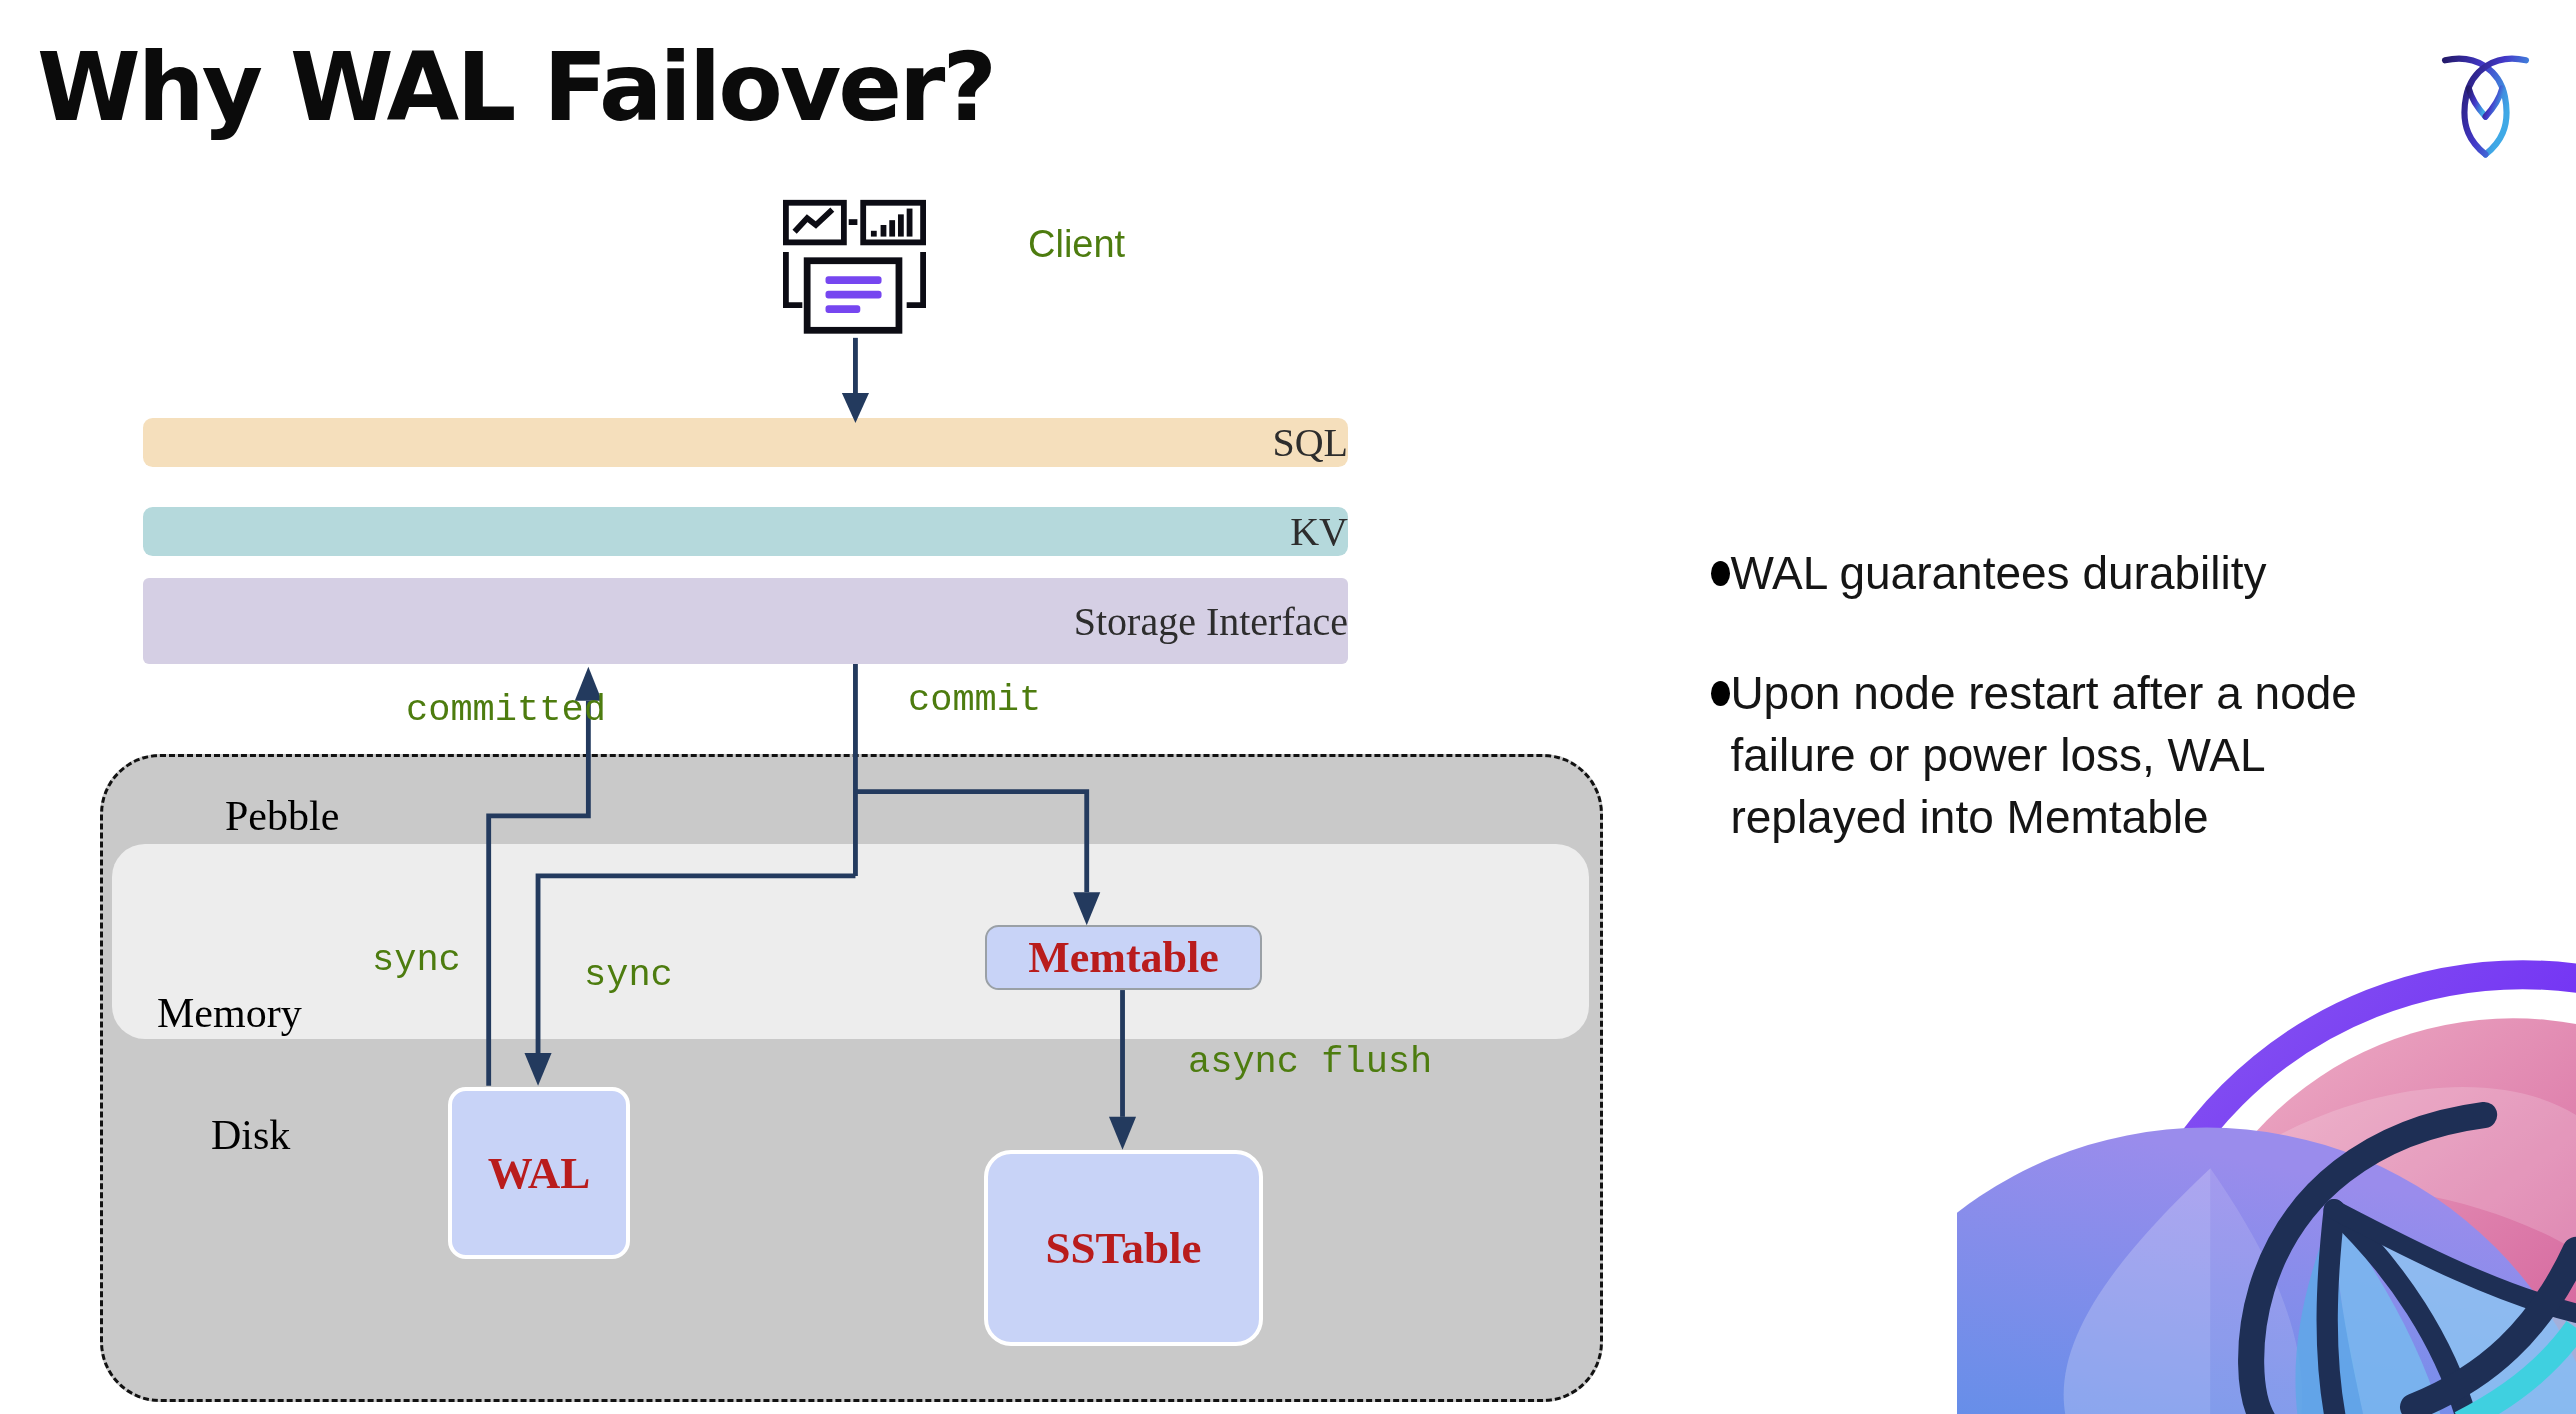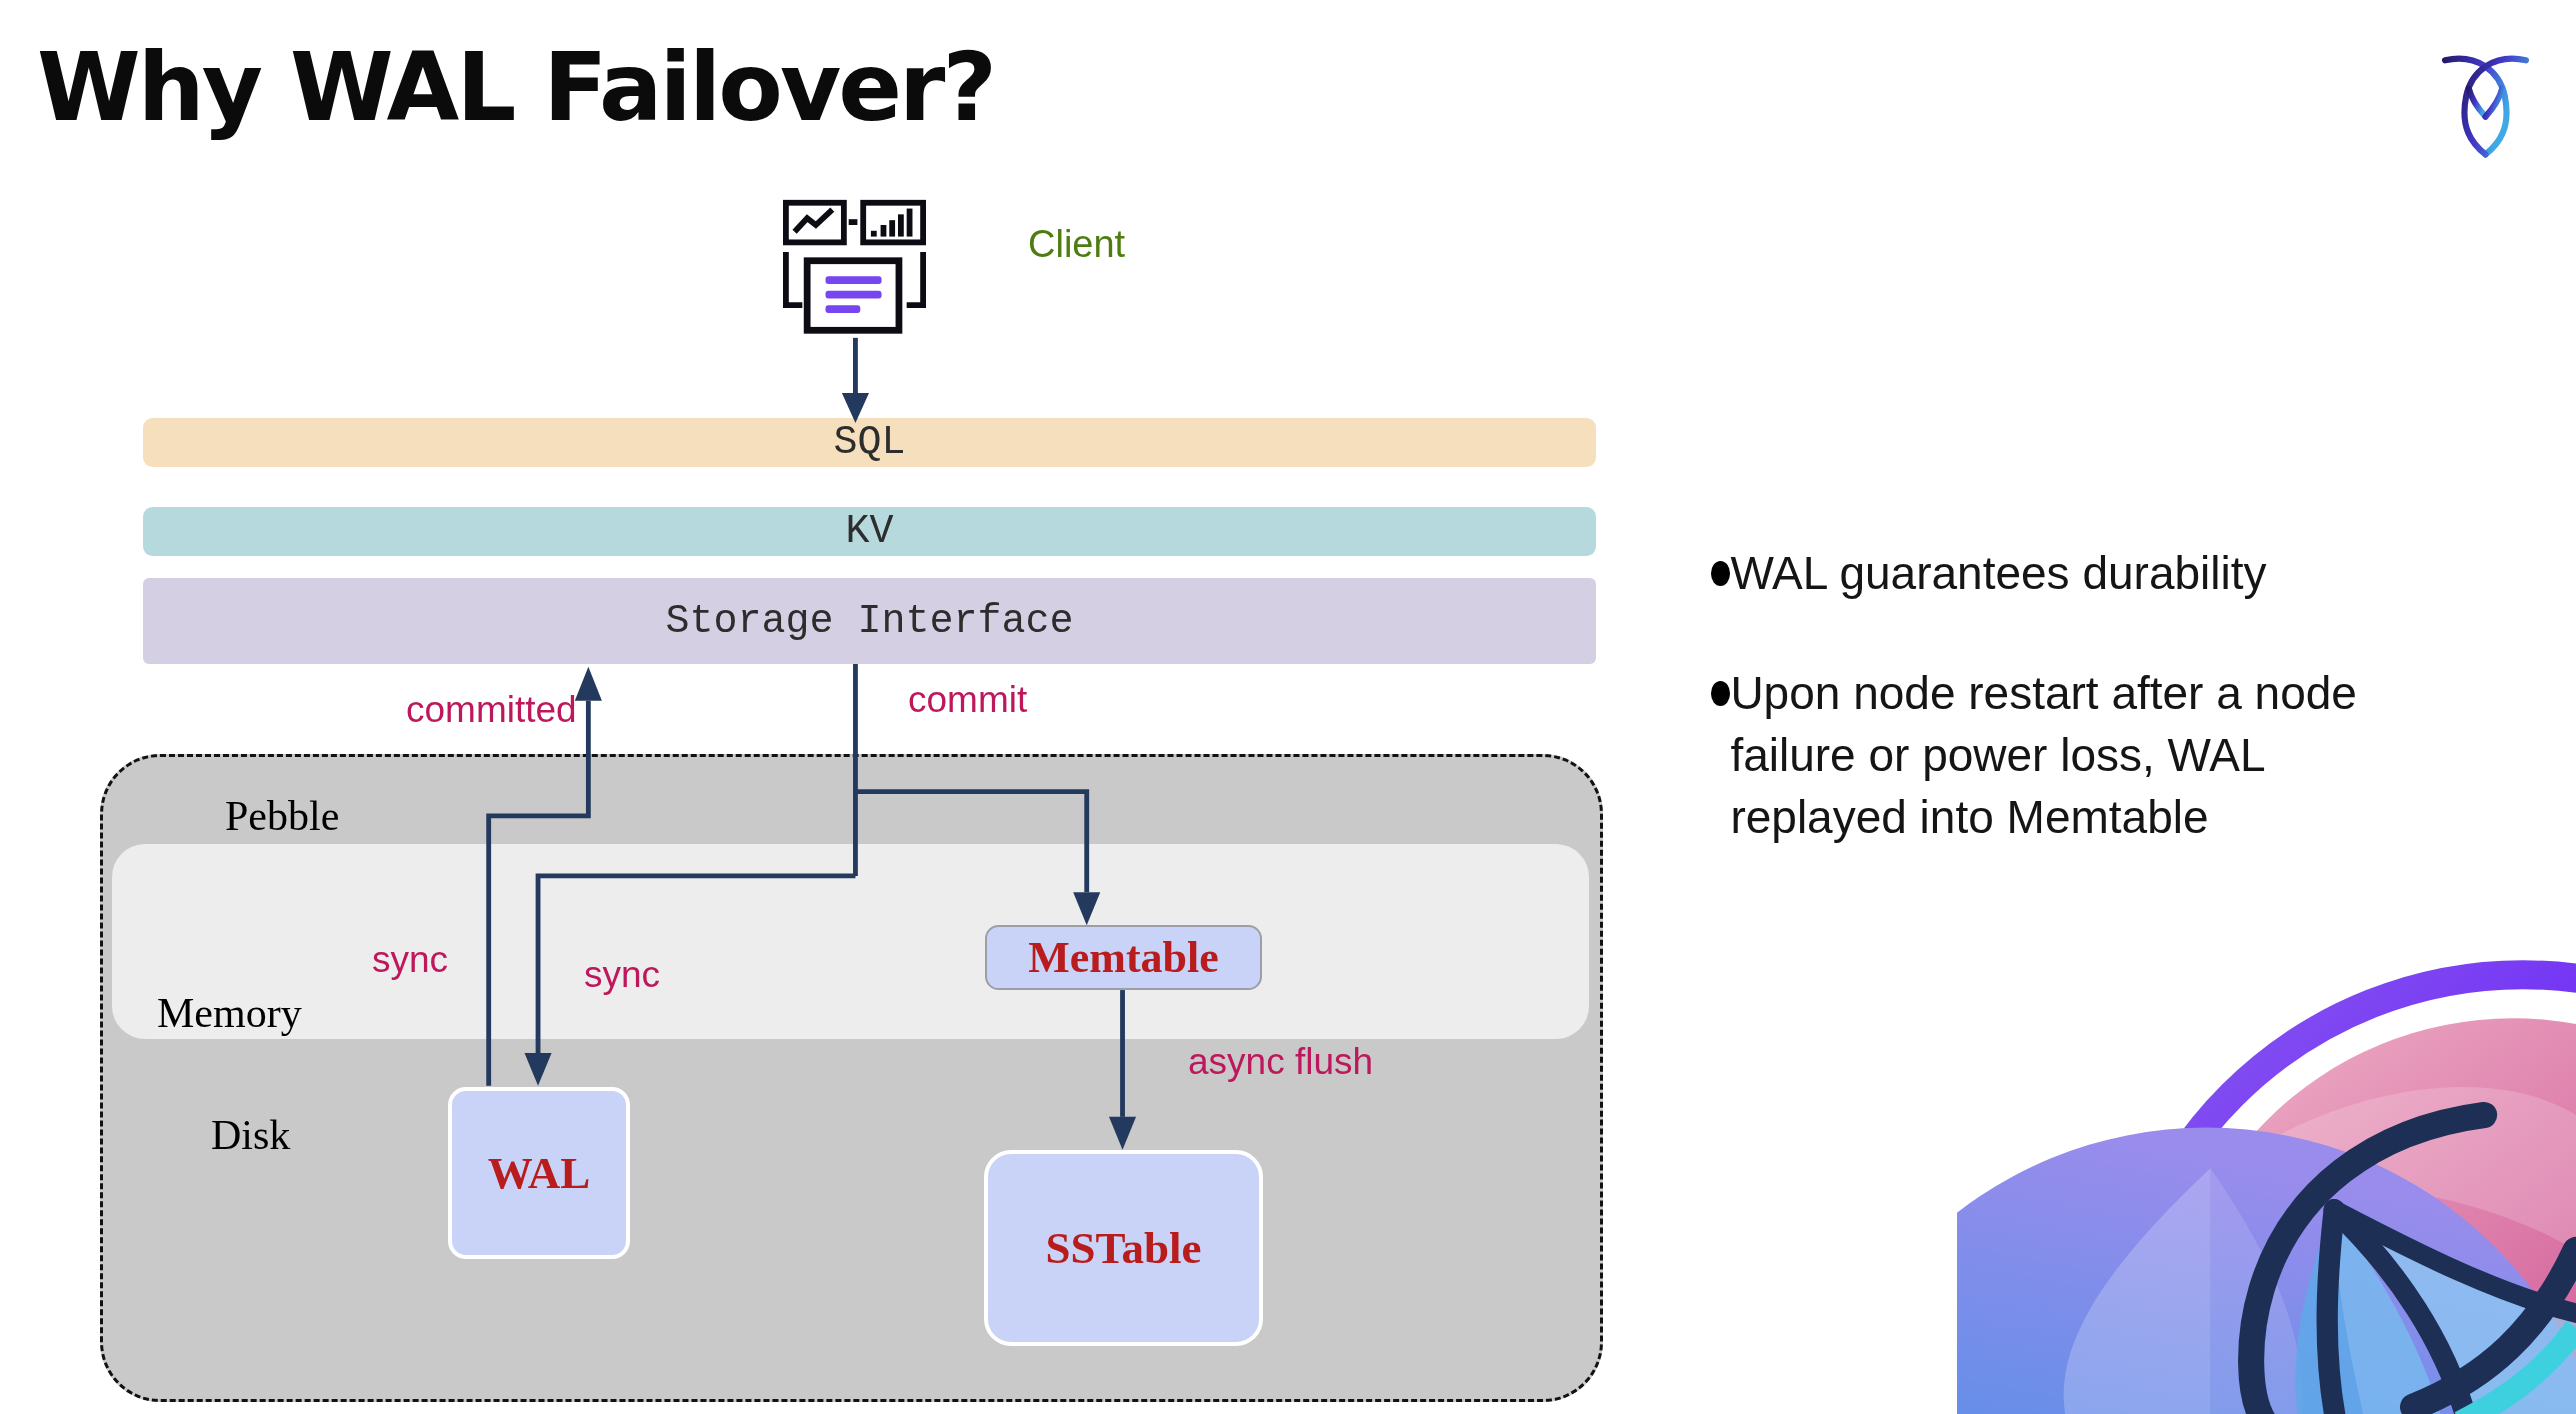--- a/index.html
+++ b/index.html
@@ -12,22 +12,22 @@
          font-size:94px;letter-spacing:-2.9px;color:#0b0b0b;line-height:1.3;}
 
   
   .logo{right:46px;top:48px;width:89px;height:110px;}
 
   
   .client-icon{left:782px;top:196px;width:145px;height:143px;}
   .client-label{left:1028px;top:223px;font-size:38px;color:#4d7c0f;}
 
   
-  .bar{left:143px;width:1453px;border-radius:9.7px;display:flex;align-items:center;justify-content:center;
-       font-family:Liberation Mono, monospace;font-size:40px;color:#2d2d2d;letter-spacing:0px;}
+  .bar{left:143px;width:1205px;border-radius:9.7px;display:flex;align-items:center;justify-content:flex-end;
+       font-family:Liberation Serif, serif;font-size:40px;color:#2d2d2d;letter-spacing:0px;}
   .bar.sql{top:418px;height:49px;background:#f5dfbc;}
   .bar.kv{top:507px;height:49px;background:#b5d9dc;}
   .bar.storage{top:578px;height:86px;background:#d5cfe4;border-radius:6px;}
 
   
   .pebble{left:100px;top:754px;width:1503px;height:648px;background:#c9c9c9;
           border:3.9px dashed #121212;border-radius:60px;box-sizing:border-box;}
   .memory-band{left:112px;top:844px;width:1477px;height:195px;background:#ededed;border-radius:33px;}
   .region-label{font-family:"Liberation Serif",serif;font-size:42px;color:#000000;}
   .lbl-pebble{left:225px;top:792px;}
@@ -35,21 +35,21 @@
   .lbl-disk{left:211px;top:1111px;}
 
   
   .node{background:#c8d3f7;display:flex;align-items:center;justify-content:center;
         font-family:"Liberation Serif",serif;font-weight:bold;color:#b91c1c;box-sizing:border-box;}
   .node.wal{left:448px;top:1087px;width:182px;height:172px;border:4.8px solid #ffffff;border-radius:18px;font-size:45px;}
   .node.memtable{left:985px;top:925px;width:277px;height:65px;border:2.9px solid #9aa0a6;border-radius:13.5px;font-size:44px;}
   .node.sstable{left:984px;top:1150px;width:279px;height:196px;border:4.8px solid #ffffff;border-radius:27px;font-size:45px;}
 
   
-  .edge-label{font-size:37px;color:#be185d;}
+  .edge-label{font-size:37px;color:#4d7c0f;font-family:Liberation Mono, monospace;}
   .lbl-committed{left:406px;top:689px;}
   .lbl-commit{left:908px;top:679px;}
   .lbl-sync-left{left:372px;top:939px;}
   .lbl-sync-right{left:584px;top:954px;}
   .lbl-async{left:1188px;top:1041px;}
 
   
   .arrows{left:0;top:0;pointer-events:none;}
 
   

